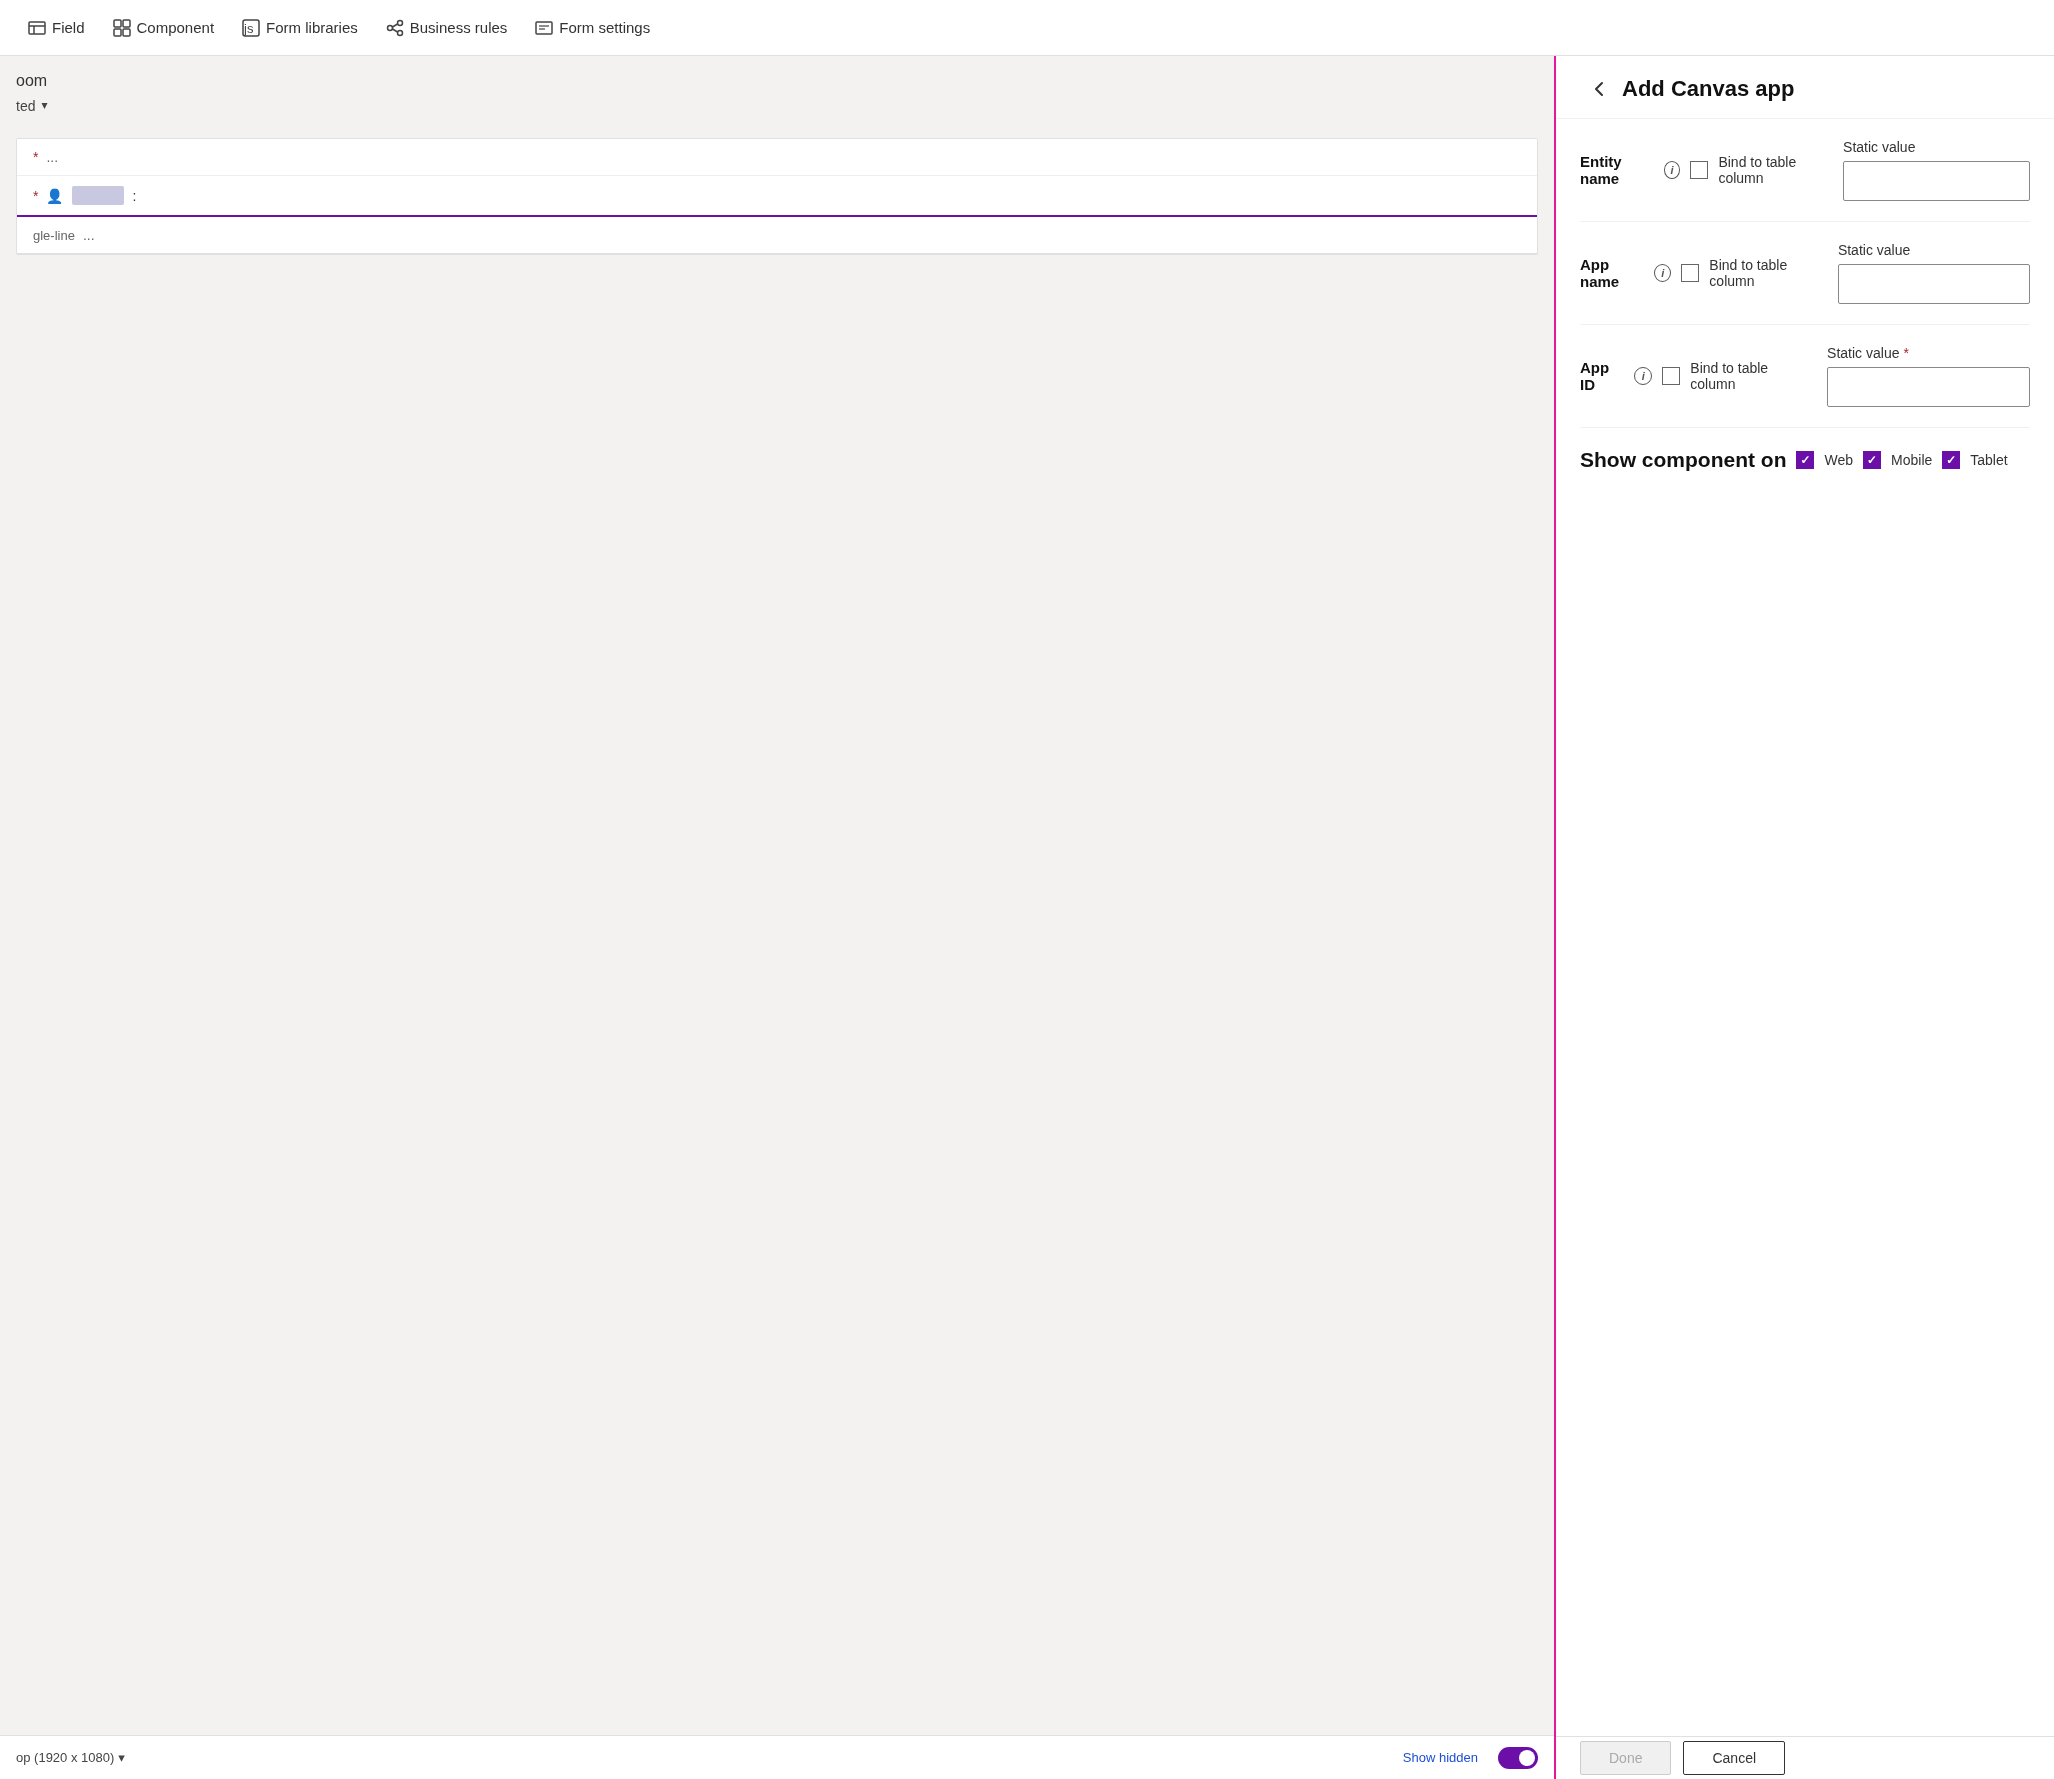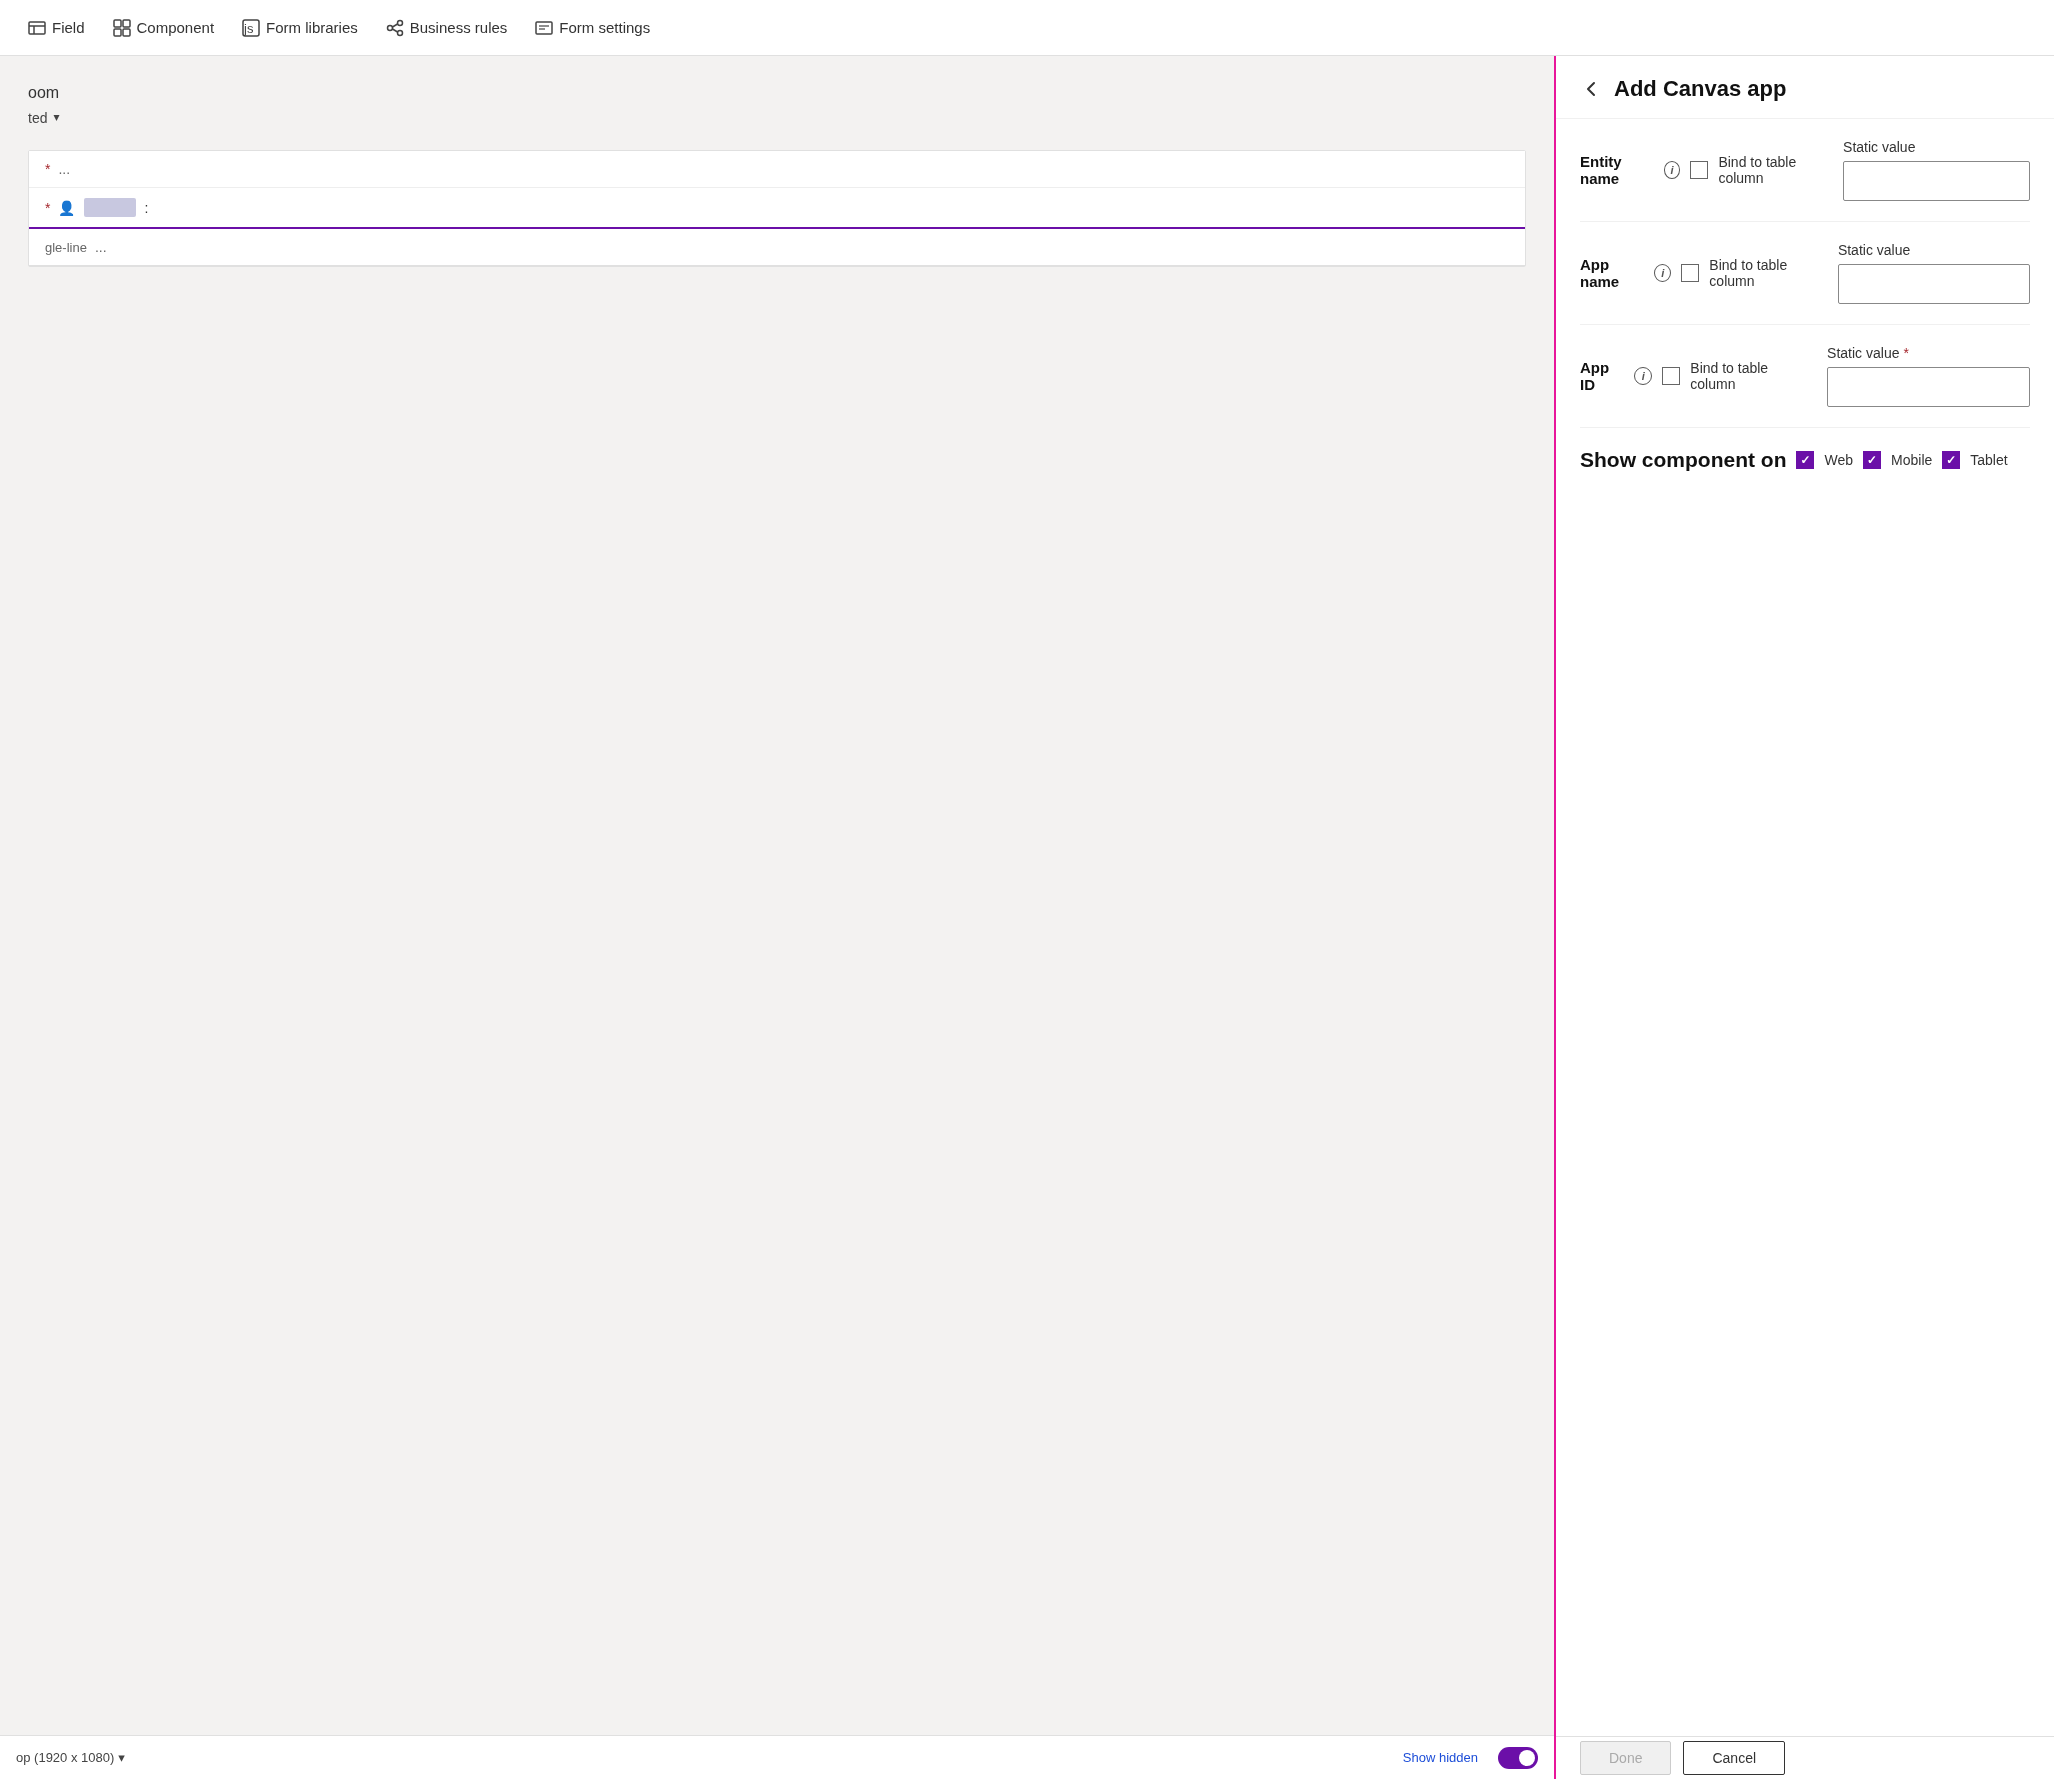--- a/index.html
+++ b/index.html
@@ -50,21 +50,21 @@
     .main-area {
       display: flex;
       flex: 1;
       overflow: hidden;
     }
 
     
     .canvas-area {
       flex: 1;
       background: #f3f2f1;
-      padding: 28px;
+      padding: 16px;
       display: flex;
       flex-direction: column;
       gap: 12px;
       position: relative;
     }
 
     .canvas-label {
       font-size: 16px;
       color: #333;
       margin-bottom: 4px;
@@ -180,21 +180,21 @@
       display: flex;
       flex-direction: column;
       overflow-y: auto;
       flex-shrink: 0;
     }
 
     .panel-header {
       display: flex;
       align-items: center;
       gap: 12px;
-      padding: 20px 24px 16px;
+      padding: 20px 32px 16px;
       border-bottom: 1px solid #f0f0f0;
     }
 
     .back-btn {
       cursor: pointer;
       color: #333;
       font-size: 20px;
       display: flex;
       align-items: center;
     }

